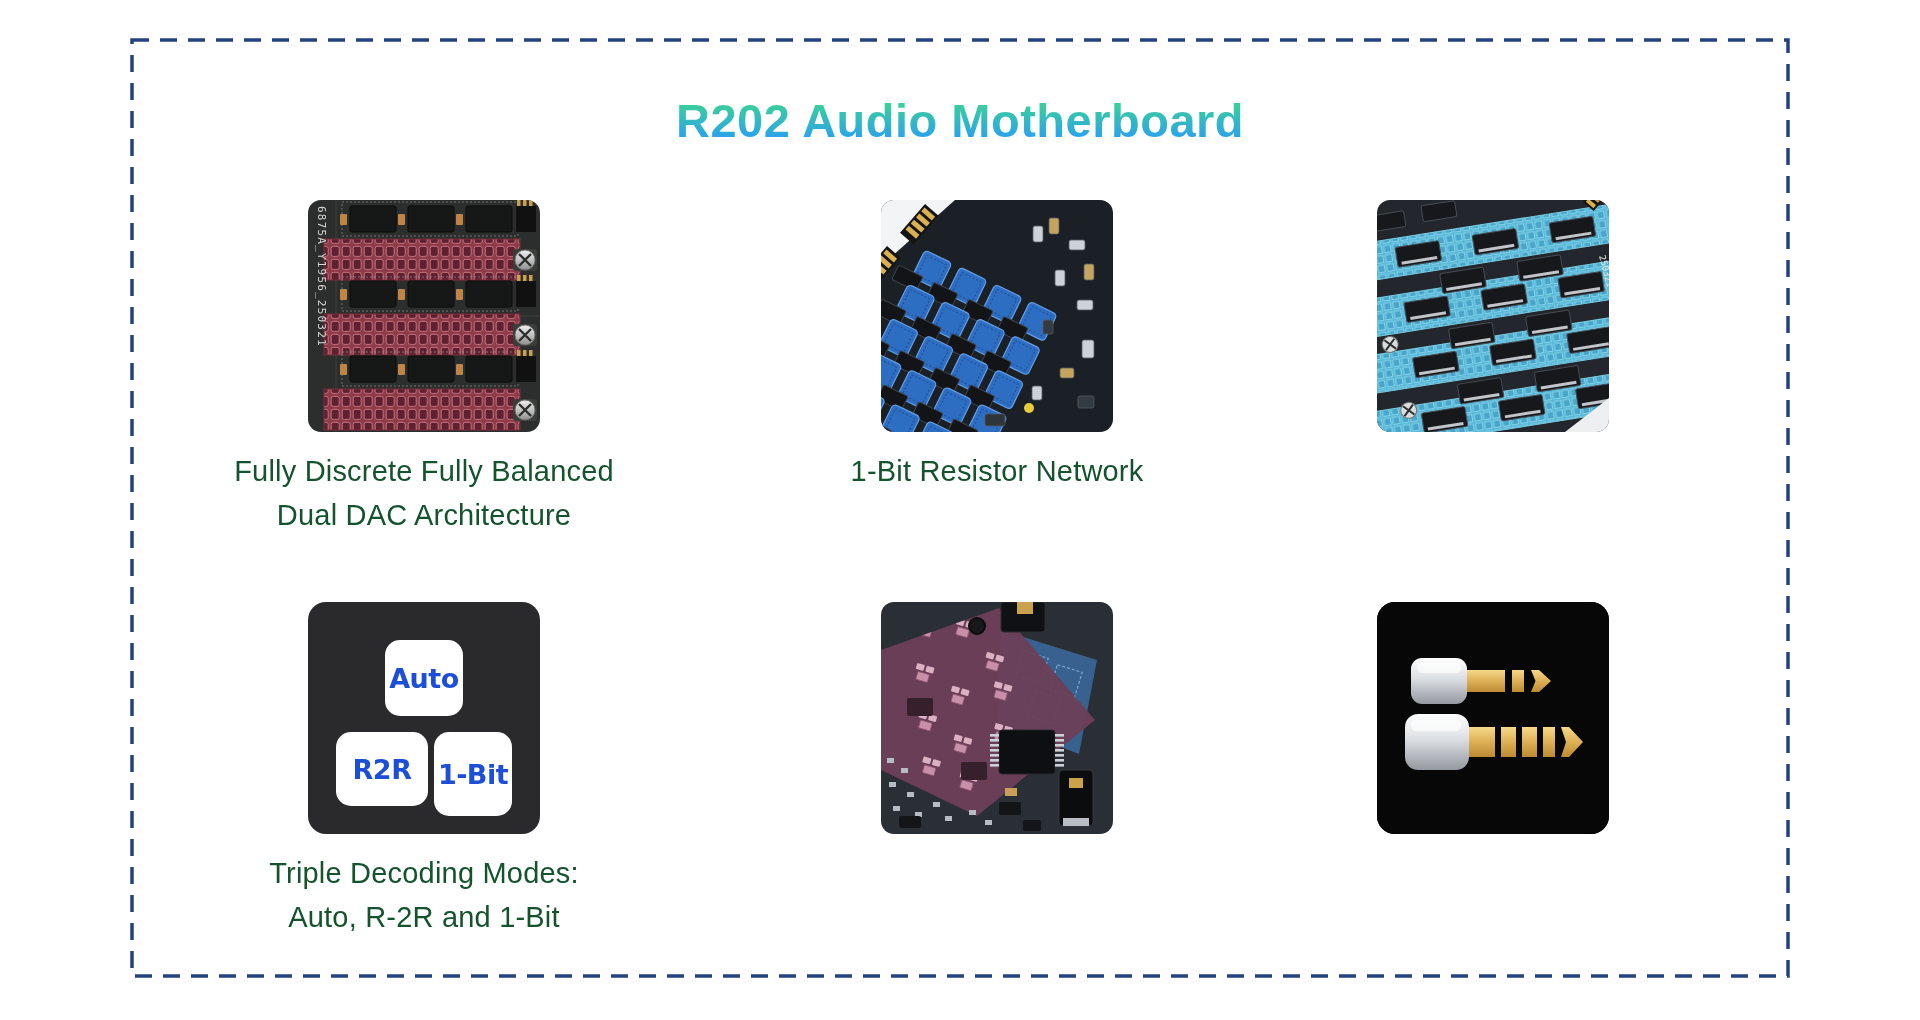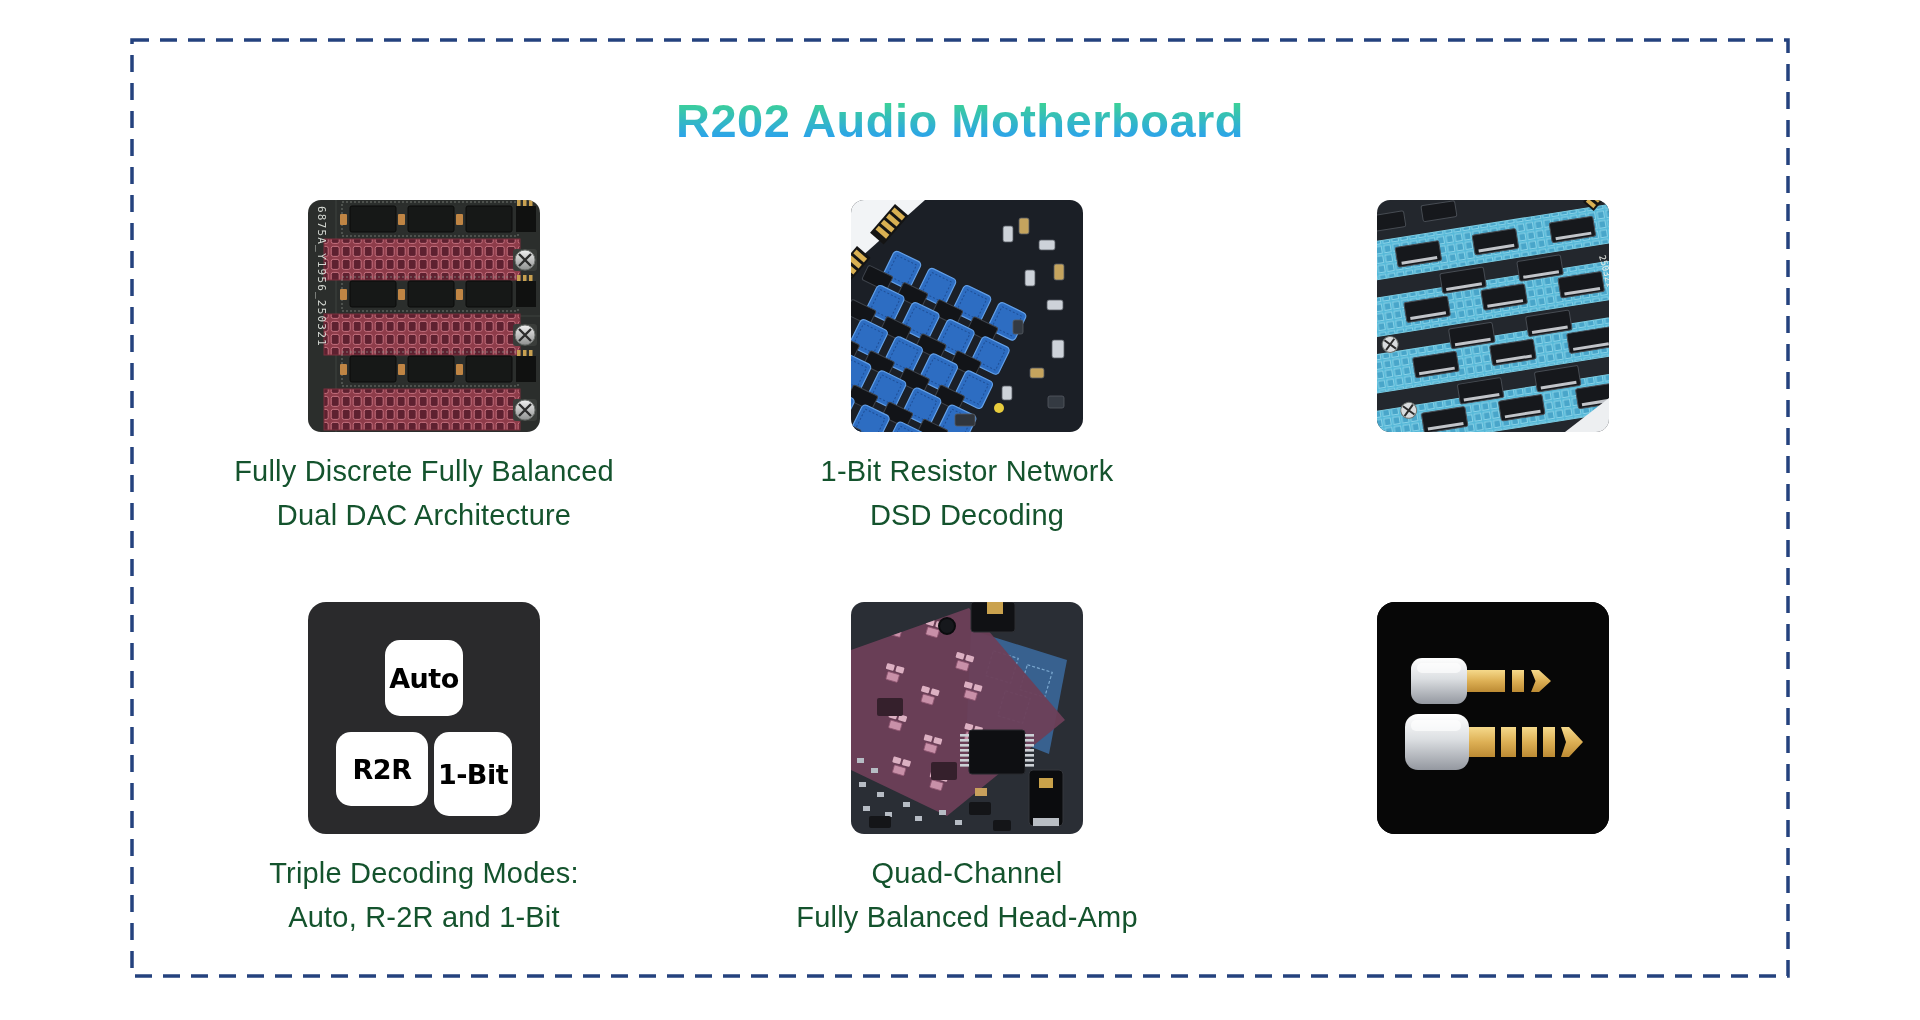--- a/index.html
+++ b/index.html
@@ -7,29 +7,29 @@
         font-family:"Liberation Sans",sans-serif;}
   .border-svg{position:absolute;left:0;top:0;width:1920px;height:1020px;pointer-events:none;}
   .title{position:absolute;top:66px;left:0;width:100%;text-align:center;
          font-size:47px;font-weight:bold;letter-spacing:.5px;line-height:1;
          color:#2cb3d9;}
   @supports ((-webkit-background-clip:text) or (background-clip:text)){
     .title{background:linear-gradient(180deg,#3dd590 6%,#2a9ff2 92%);
            -webkit-background-clip:text;background-clip:text;color:transparent;}
   }
   .cell{position:absolute;width:540px;text-align:center;}
-  .c1{left:154px}.c2{left:697px}.c3{left:1223px}
+  .c1{left:154px}.c2{left:727px}.c3{left:1223px}
   .r1{top:200px}.r2{top:602px}
   .tile{width:232px;height:232px;margin:0 auto;border-radius:13px;overflow:hidden;position:relative;}
   .tile svg{display:block;width:232px;height:232px;}
   .modes-tile{background:#2a2a2c;border-radius:18px;}
   .po-tile{background:#070707;border-radius:18px;}
   .badge{position:absolute;background:#ffffff;border-radius:15px;display:flex;
          align-items:center;justify-content:center;font-family:"DejaVu Sans",sans-serif;
-         font-weight:bold;font-size:27px;color:#000000;letter-spacing:-.5px;}
+         font-weight:bold;font-size:27px;color:#1d4ed8;letter-spacing:-.5px;}
   .badge-auto{width:78px;height:76px;left:77px;top:38px;}
   .badge-r2r{width:92px;height:74px;left:28px;top:130px;}
   .badge-1bit{width:78px;height:84px;left:126px;top:130px;}
   .caption{margin-top:17px;font-size:29px;line-height:44px;color:#14532d;
            font-weight:500;letter-spacing:.2px;}
 </style>
 </head>
 <body>
 
 <div class="page">
@@ -143,21 +143,20 @@
           <rect x="179" y="168" width="14" height="10" rx="2" fill="#c5a45e"></rect>
           <rect x="197" y="196" width="16" height="12" rx="2" fill="#343a42"></rect>
           <rect x="151" y="186" width="10" height="14" rx="2" fill="#cdd2d9"></rect>
           <rect x="104" y="214" width="20" height="12" rx="2" fill="#30353c"></rect>
         </g>
         <circle cx="148" cy="208" r="5" fill="#e8cc3d"></circle>
       </svg>
     </div>
     <div class="caption">
       <div>1-Bit Resistor Network</div>
-      <div>DSD Decoding</div>
     </div>
   </div>
 
   <div class="cell c3 r1">
     <div class="tile">
       <svg viewBox="0 0 232 232">
         <defs>
           <pattern id="t3cy" width="9" height="9.5" patternUnits="userSpaceOnUse">
             <rect width="9" height="9.5" fill="#56b8d8"></rect>
             <rect x="1" y="1" width="6.5" height="7" fill="#49a6ca" stroke="#92d9ec" stroke-width=".8"></rect>
@@ -301,24 +300,20 @@
             <rect x="104" y="218" width="7" height="5"></rect>
         </g>
         <g fill="#141518">
           <rect x="18" y="214" width="22" height="12" rx="2"></rect>
           <rect x="118" y="200" width="22" height="13" rx="2"></rect>
           <rect x="142" y="218" width="18" height="11" rx="2"></rect>
         </g>
         <rect x="124" y="186" width="12" height="8" fill="#c8a05c"></rect>
       </svg>
     </div>
-    <div class="caption">
-      <div>Quad-Channel</div>
-      <div>Fully Balanced Head-Amp</div>
-    </div>
   </div>
 
   <div class="cell c3 r2">
     <div class="tile po-tile">
       <svg viewBox="0 0 232 232">
         <defs>
           <linearGradient id="t6sil" x1="0" y1="0" x2="0" y2="1">
             <stop offset="0" stop-color="#ffffff"></stop>
               <stop offset=".45" stop-color="#dcdfe2"></stop>
               <stop offset="1" stop-color="#9498a0"></stop>

